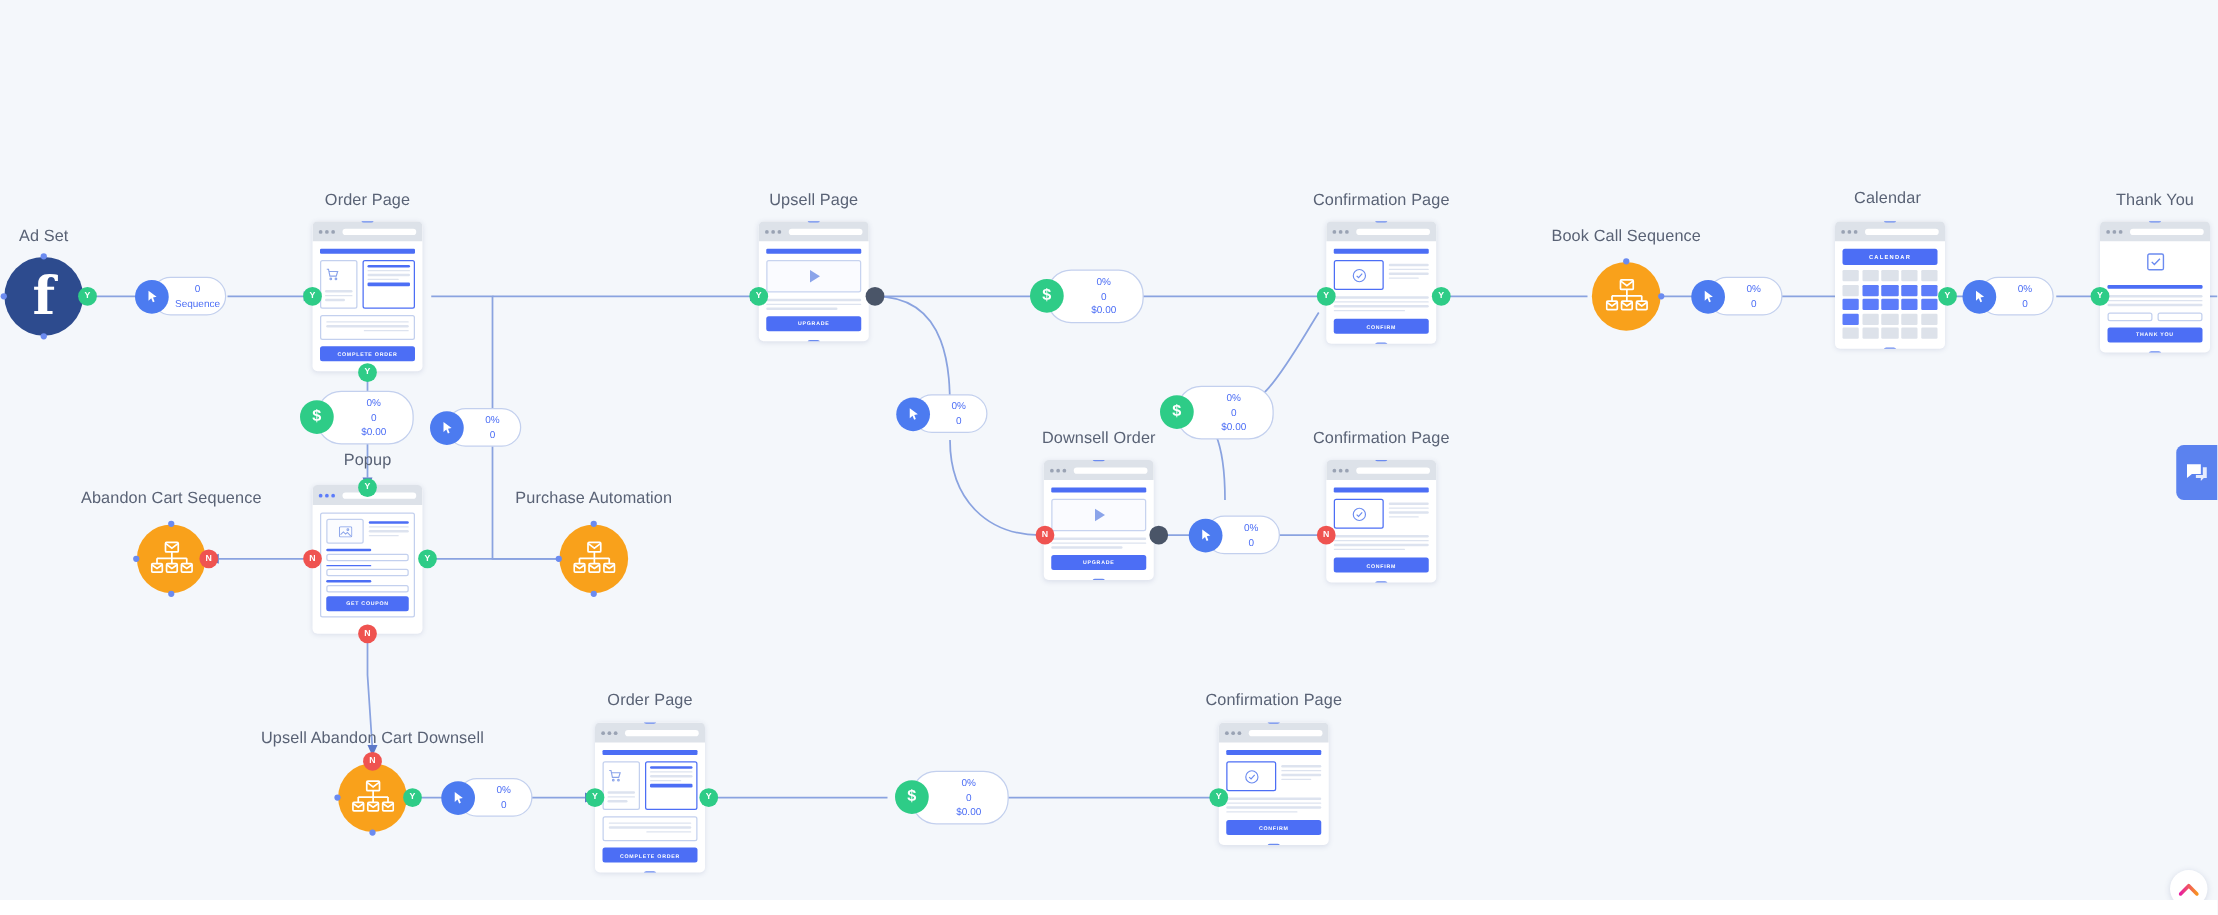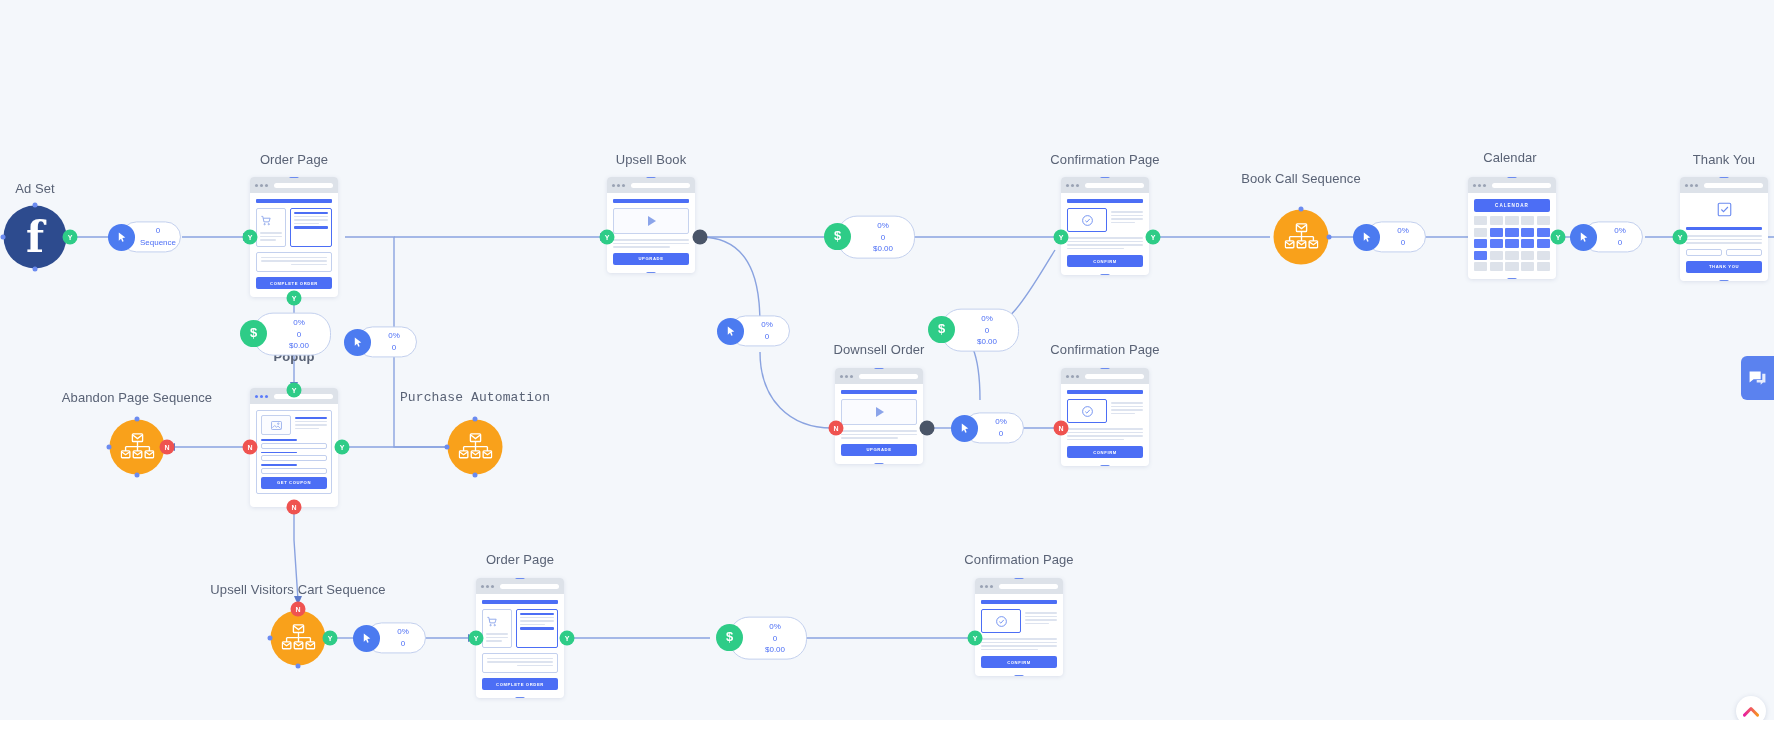--- a/index.html
+++ b/index.html
@@ -211,31 +211,31 @@
       <polygon points="468,634 477,638 468,642"></polygon>
       <polygon points="975,634 984,638 975,642"></polygon>
       <polygon points="290,318 294,327 298,318"></polygon>
       <polygon points="290,382 294,391 298,382"></polygon>
       <polygon points="294,596 298,605 302,596"></polygon>
     </g>
   </svg>
 
   <div class="node-label" style="left:35px; top:181px;">Ad Set</div>
   <div class="node-label" style="left:294px; top:152px;">Order Page</div>
-  <div class="node-label" style="left:651px; top:152px;">Upsell Book</div>
+  <div class="node-label" style="left:651px; top:152px;">Upsell Page</div>
   <div class="node-label" style="left:1105px; top:152px;">Confirmation Page</div>
-  <div class="node-label" style="left:1301px; top:171px;">Book Call Sequence</div>
+  <div class="node-label" style="left:1301px; top:181px;">Book Call Sequence</div>
   <div class="node-label" style="left:1510px; top:150px;">Calendar</div>
   <div class="node-label" style="left:1724px; top:152px;">Thank You</div>
-  <div class="node-label" style="left:294px; top:349px;font-weight:bold;">Popup</div>
-  <div class="node-label" style="left:137px; top:390px;">Abandon Page Sequence</div>
-  <div class="node-label" style="left:475px; top:390px;font-family:Liberation Mono, monospace;">Purchase Automation</div>
+  <div class="node-label" style="left:294px; top:360px;">Popup</div>
+  <div class="node-label" style="left:137px; top:390px;">Abandon Cart Sequence</div>
+  <div class="node-label" style="left:475px; top:390px;">Purchase Automation</div>
   <div class="node-label" style="left:879px; top:342px;">Downsell Order</div>
   <div class="node-label" style="left:1105px; top:342px;">Confirmation Page</div>
-  <div class="node-label" style="left:298px; top:582px;">Upsell Visitors Cart Sequence</div>
+  <div class="node-label" style="left:298px; top:582px;">Upsell Abandon Cart Downsell</div>
   <div class="node-label" style="left:520px; top:552px;">Order Page</div>
   <div class="node-label" style="left:1019px; top:552px;">Confirmation Page</div>
 
   <div class="circle-node fb" style="left:35px; top:237px;">
     <span>f</span>
     <span class="node-handle" style="left:50%; top:-3px; margin-left:-2.5px;"></span>
     <span class="node-handle" style="left:50%; bottom:-3px; margin-left:-2.5px;"></span>
     <span class="node-handle" style="left:-3px; top:50%; margin-top:-2.5px;"></span>
   </div>
   <div class="chip y" style="left:70px; top:237px;">Y</div>

